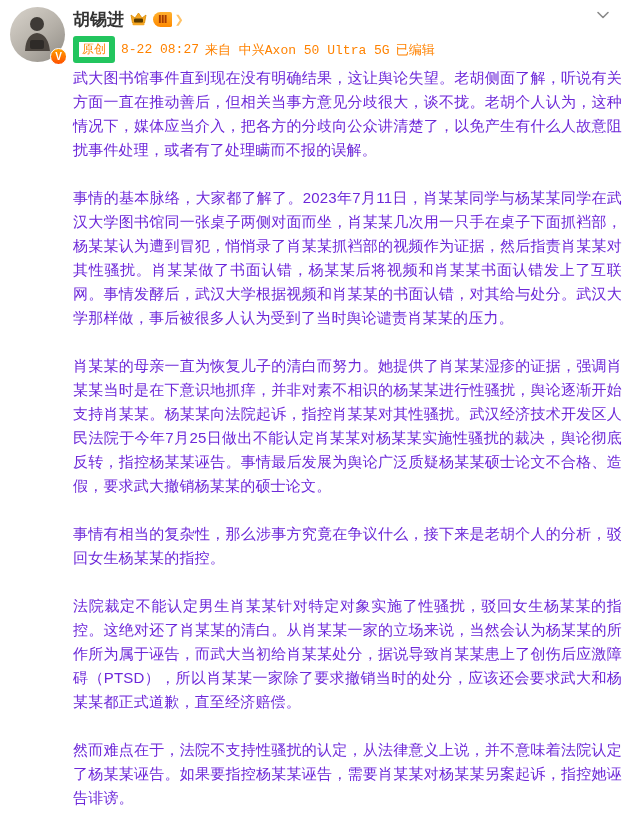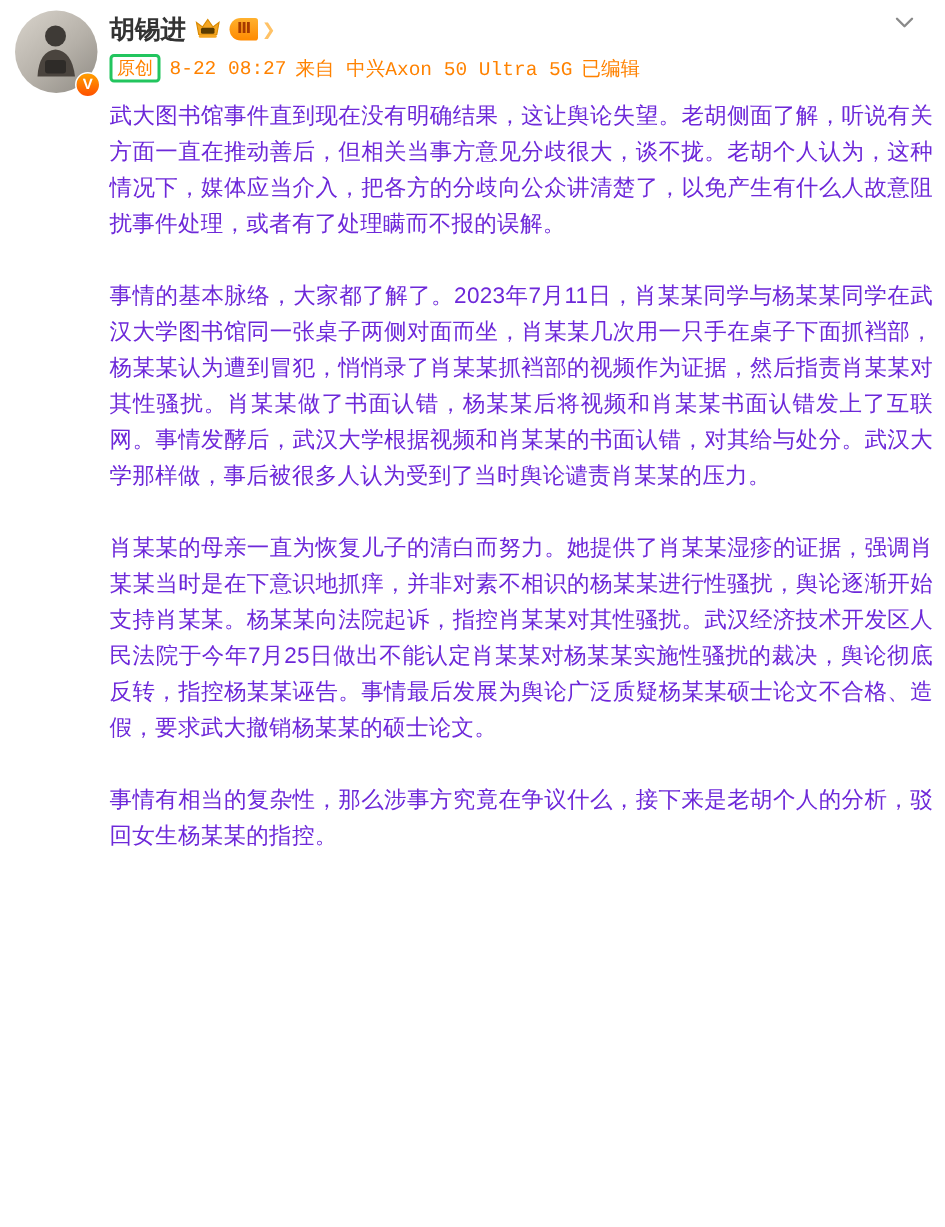--- a/index.html
+++ b/index.html
@@ -87,21 +87,21 @@
   }
   .meta-row {
     display: flex;
     align-items: center;
     gap: 6px;
     margin-top: 5px;
     font-size: 13px;
     color: #ff8200;
   }
   .origin-badge {
-    border: 2px solid #22c55e;
+    border: 6px solid #22c55e;
     color: #ff8200;
     font-size: 12px;
     line-height: 15px;
     padding: 0 3px;
     border-radius: 3px;
   }
   .meta-text { white-space: nowrap; font-family: Liberation Mono, monospace; }
   .collapse-btn {
     position: absolute;
     right: 18px;
@@ -172,15 +172,17 @@
       </svg>
     </div>
 
   </div>
 
   <div class="post-body">
     <p>武大图书馆事件直到现在没有明确结果，这让舆论失望。老胡侧面了解，听说有关方面一直在推动善后，但相关当事方意见分歧很大，谈不拢。老胡个人认为，这种情况下，媒体应当介入，把各方的分歧向公众讲清楚了，以免产生有什么人故意阻扰事件处理，或者有了处理瞒而不报的误解。</p>
     <p>事情的基本脉络，大家都了解了。2023年7月11日，肖某某同学与杨某某同学在武汉大学图书馆同一张桌子两侧对面而坐，肖某某几次用一只手在桌子下面抓裆部，杨某某认为遭到冒犯，悄悄录了肖某某抓裆部的视频作为证据，然后指责肖某某对其性骚扰。肖某某做了书面认错，杨某某后将视频和肖某某书面认错发上了互联网。事情发酵后，武汉大学根据视频和肖某某的书面认错，对其给与处分。武汉大学那样做，事后被很多人认为受到了当时舆论谴责肖某某的压力。</p>
     <p>肖某某的母亲一直为恢复儿子的清白而努力。她提供了肖某某湿疹的证据，强调肖某某当时是在下意识地抓痒，并非对素不相识的杨某某进行性骚扰，舆论逐渐开始支持肖某某。杨某某向法院起诉，指控肖某某对其性骚扰。武汉经济技术开发区人民法院于今年7月25日做出不能认定肖某某对杨某某实施性骚扰的裁决，舆论彻底反转，指控杨某某诬告。事情最后发展为舆论广泛质疑杨某某硕士论文不合格、造假，要求武大撤销杨某某的硕士论文。</p>
     <p>事情有相当的复杂性，那么涉事方究竟在争议什么，接下来是老胡个人的分析，驳回女生杨某某的指控。</p>
+    <p>法院裁定不能认定男生肖某某针对特定对象实施了性骚扰，驳回女生杨某某的指控。这绝对还了肖某某的清白。从肖某某一家的立场来说，当然会认为杨某某的所作所为属于诬告，而武大当初给肖某某处分，据说导致肖某某患上了创伤后应激障碍（PTSD），所以肖某某一家除了要求撤销当时的处分，应该还会要求武大和杨某某都正式道歉，直至经济赔偿。</p>
+    <p>然而难点在于，法院不支持性骚扰的认定，从法律意义上说，并不意味着法院认定了杨某某诬告。如果要指控杨某某诬告，需要肖某某对杨某某另案起诉，指控她诬告诽谤。</p>
   </div>
 
 </div>
 
 </body></html>

